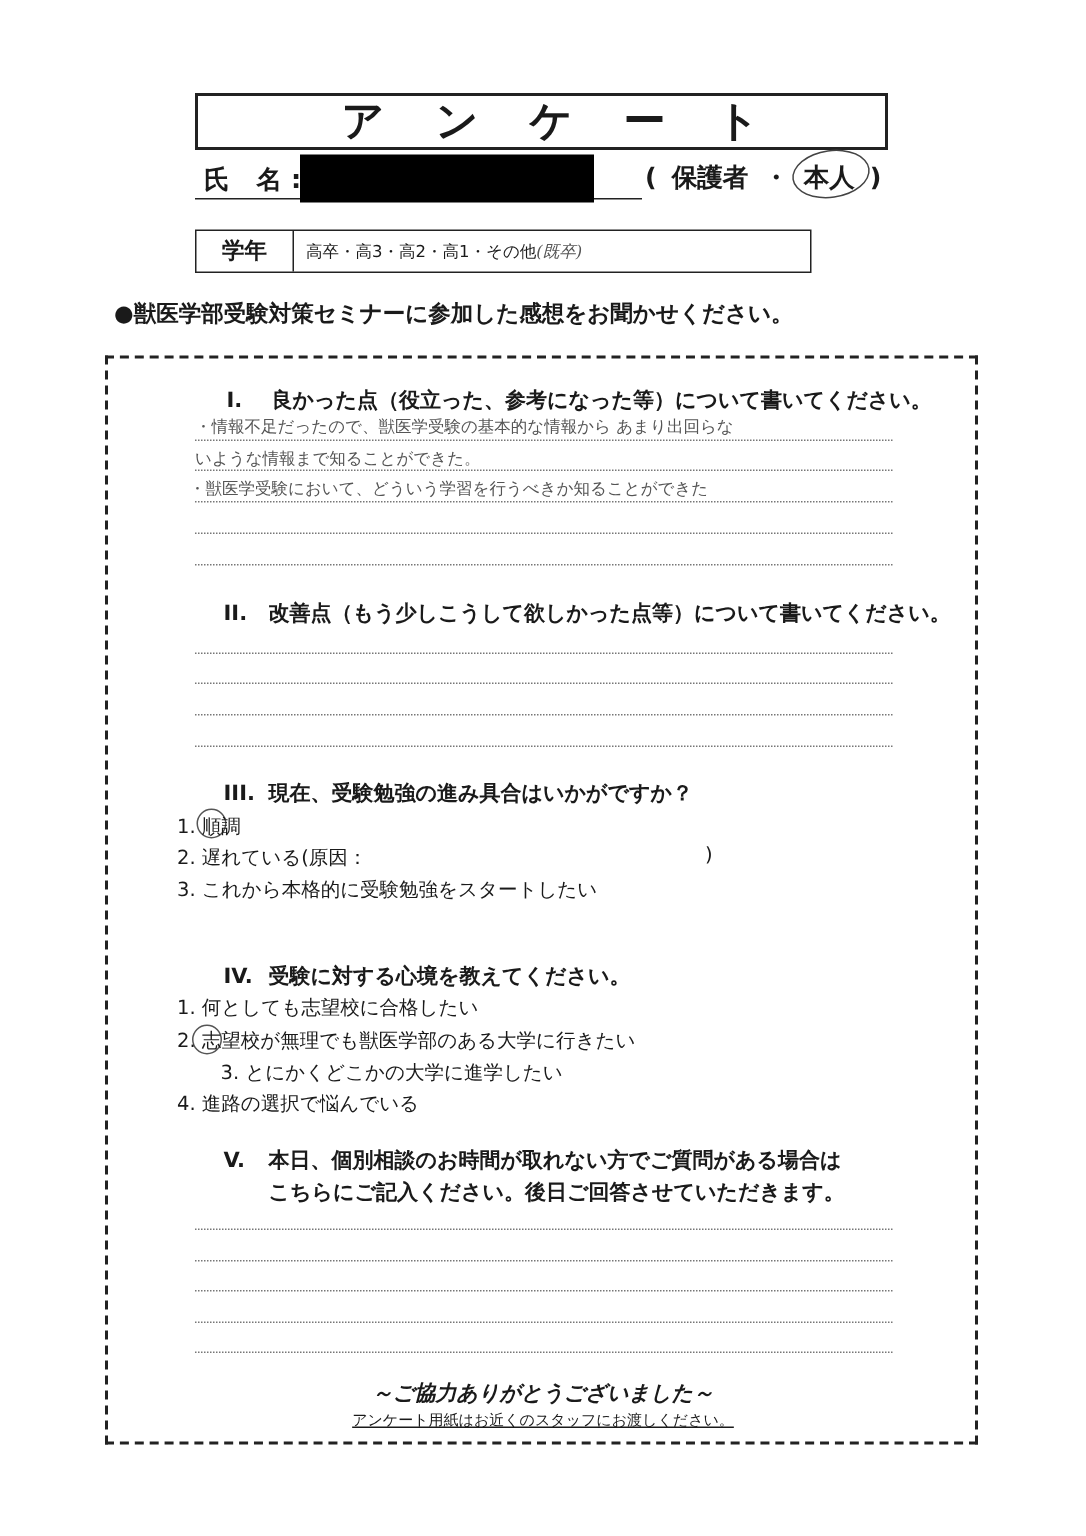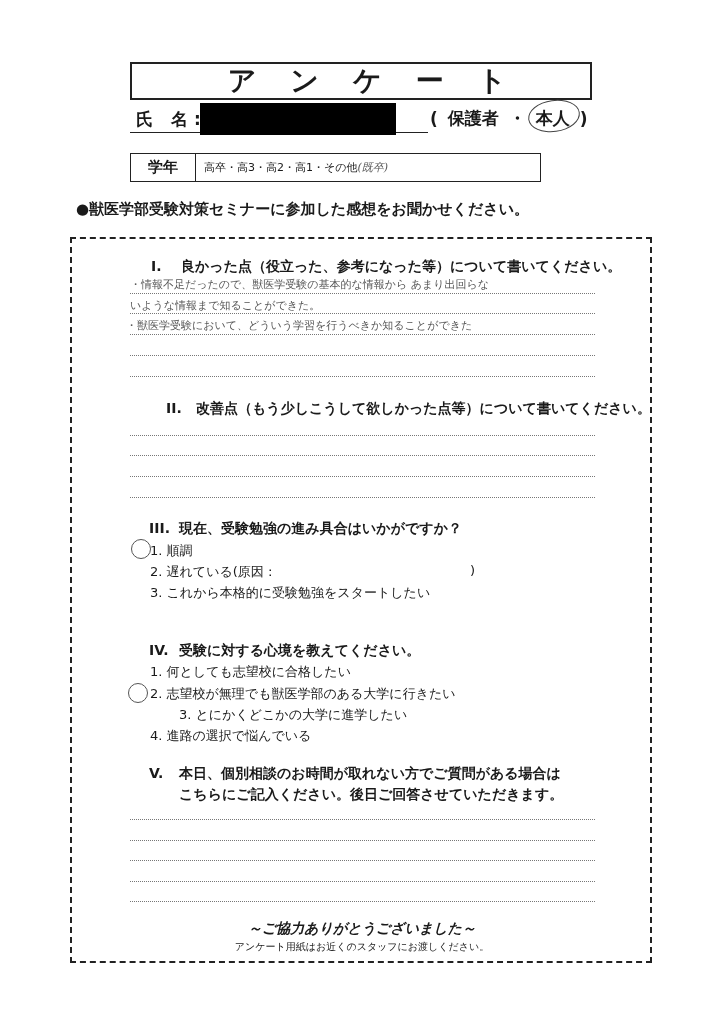--- a/index.html
+++ b/index.html
@@ -35,26 +35,26 @@
   .hand { font-family:"DejaVu Serif", serif; color:#555; font-style:italic; }
   .intro { left:76px; top:200px; font-size:15px; font-weight:bold; }
   .survey-box {
     left:70px; top:237px; width:578px; height:722px;
     border:2.5px dashed #222;
   }
   .q-title { font-size:14px; font-weight:bold;margin-left:39px; }
   .q-num { display:inline-block; width:30px; }
   .line { position:absolute; left:130px; width:465px; border-bottom:1px dotted #777; height:0; }
   .hw-line { position:absolute; left:130px; font-size:11px; color:#555; font-family:"DejaVu Serif", serif; white-space:nowrap; }
-  .opt { position:absolute; left:150px; font-size:13px; }
+  .opt { position:absolute; left:118px; font-size:13px; }
   .opt-circle {
     position:absolute; width:18px; height:18px; border:1.2px solid #555; border-radius:50%;
   }
   .thanks { left:0; width:724px; top:920px; text-align:center; font-size:14px; font-weight:bold; font-style:italic; }
-  .thanks-sub { left:0; width:724px; top:940px; text-align:center; font-size:10px; }
+  .thanks-sub { left:0; width:724px; top:940px; text-align:center; font-size:10px;text-decoration:underline; }
 </style>
 </head>
 <body>
 
 <div class="abs title-box">
   <span class="title-text">アンケート</span>
 </div>
 
 <div class="abs name-label">氏 名:</div>
 <div class="abs name-underline"></div>
@@ -96,21 +96,21 @@
 </div>
 <div class="hw-line" style="top:277px;">・情報不足だったので、獣医学受験の基本的な情報から あまり出回らな</div>
 <div class="hw-line" style="top:298px;">いような情報まで知ることができた。</div>
 <div class="hw-line" style="top:318px; left:126px;">・獣医学受験において、どういう学習を行うべきか知ることができた</div>
 <div class="line" style="top:293px;"></div>
 <div class="line" style="top:313px;"></div>
 <div class="line" style="top:334px;"></div>
 <div class="line" style="top:355px;"></div>
 <div class="line" style="top:376px;"></div>
 
-<div class="abs q-title" style="left:127px; top:400px;">
+<div class="abs q-title" style="left:110px; top:400px;">
   <span class="q-num">II.</span><span>改善点（もう少しこうして欲しかった点等）について書いてください。</span>
 </div>
 <div class="line" style="top:435px;"></div>
 <div class="line" style="top:455px;"></div>
 <div class="line" style="top:476px;"></div>
 <div class="line" style="top:497px;"></div>
 
 <div class="abs q-title" style="left:110px; top:520px;">
   <span class="q-num">III.</span><span>現在、受験勉強の進み具合はいかがですか？</span>
 </div>

